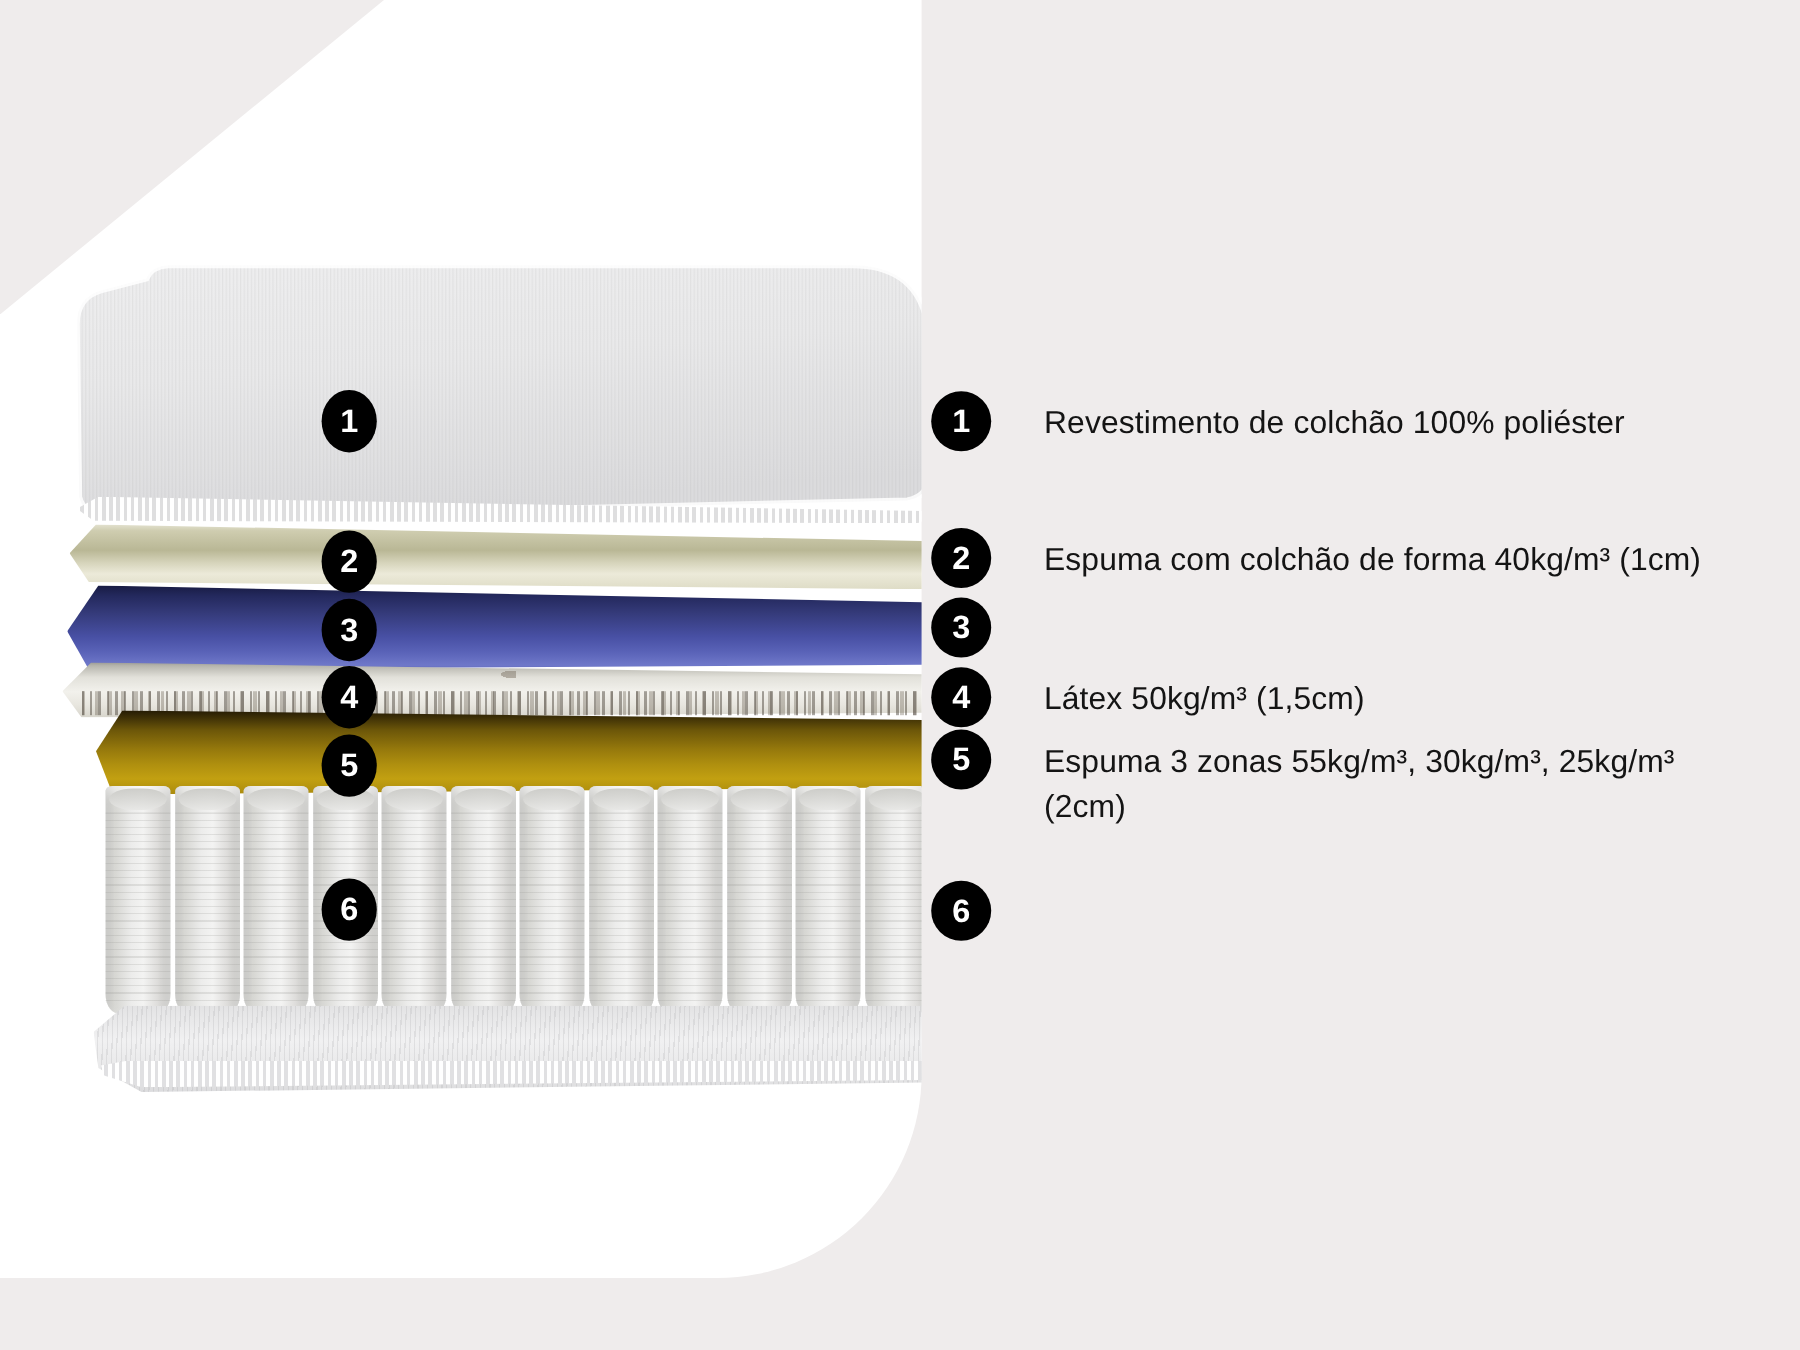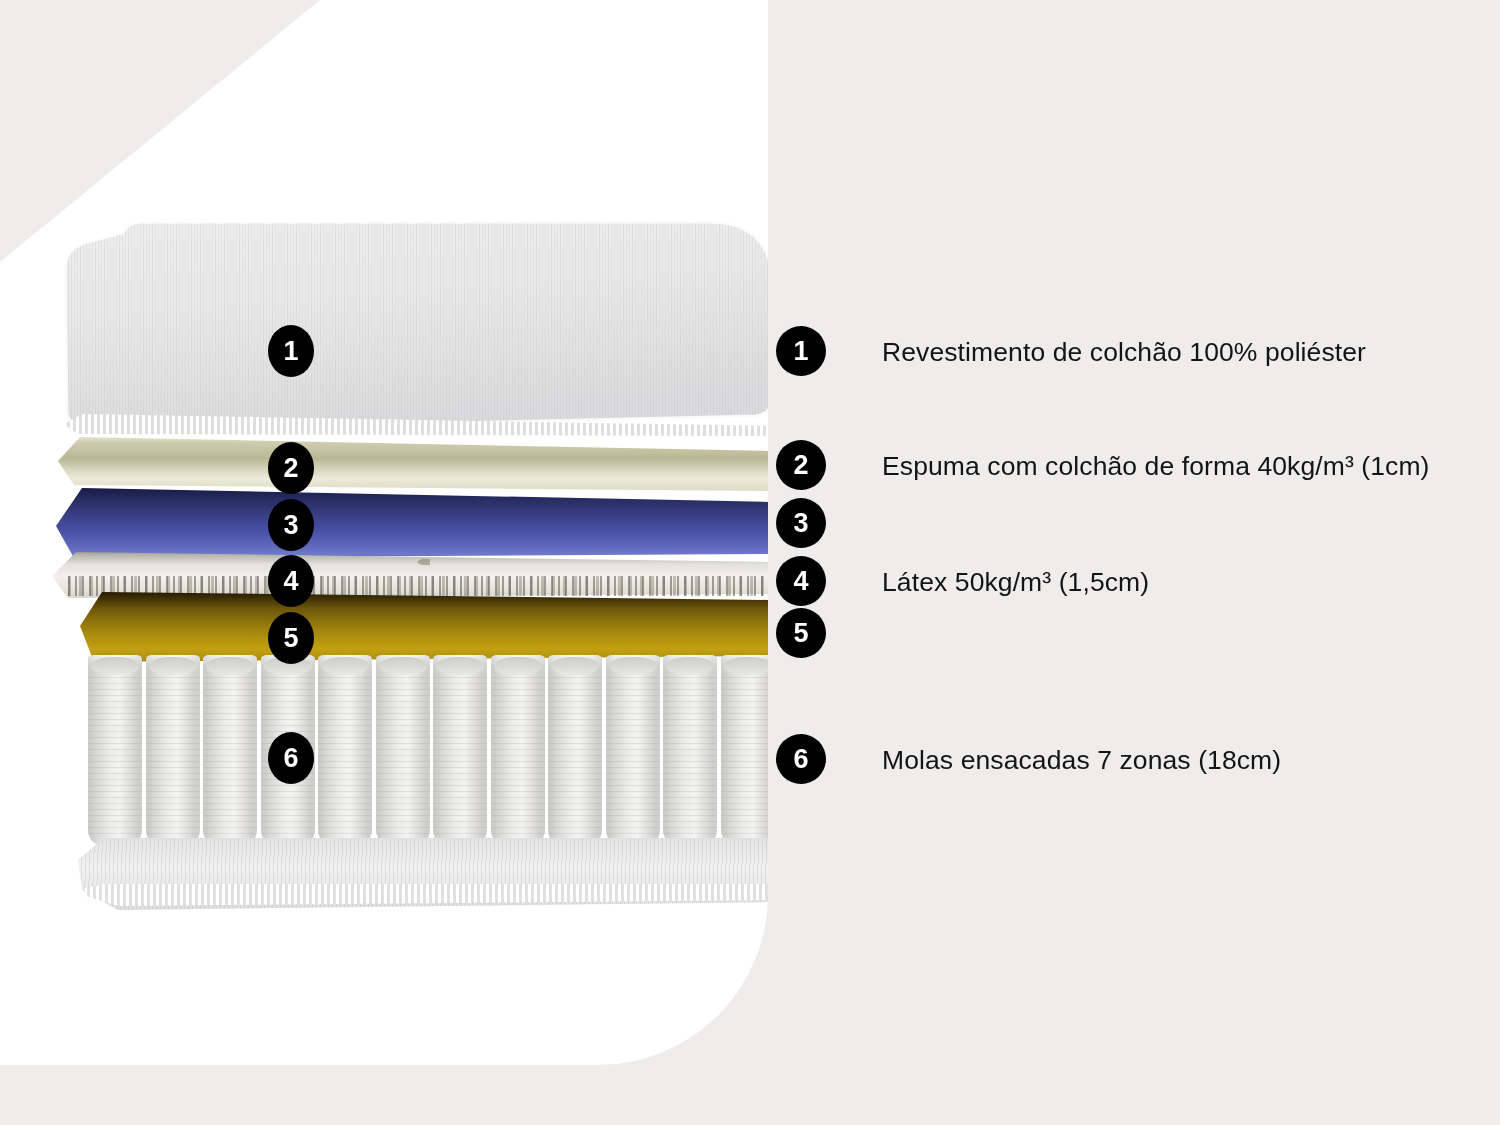--- a/index.html
+++ b/index.html
@@ -167,21 +167,21 @@
   }
   .legend-row{position:absolute;left:0;display:flex;align-items:flex-start;}
   .legend-badge{
     flex:0 0 auto;
     width:50px;height:50px;border-radius:50%;
     background:#000;color:#fff;
     display:flex;align-items:center;justify-content:center;
     font-size:27px;font-weight:700;line-height:1;
   }
   .legend-text{
-    margin-left:56px;
+    margin-left:44px;
     color:#141414;
     font-size:26.5px;
     line-height:1.42;
     max-width:560px;
     letter-spacing:.1px;
     padding-top:8px;
   }
 </style>
 </head>
 <body>
@@ -272,18 +272,18 @@
     </div>
     <div class="legend-row" style="top: 498px;">
       <div class="legend-badge">3</div>
     </div>
     <div class="legend-row" style="top: 556px;">
       <div class="legend-badge">4</div>
       <div class="legend-text">Látex 50kg/m³ (1,5cm)</div>
     </div>
     <div class="legend-row" style="top: 608px;">
       <div class="legend-badge">5</div>
+      <div class="legend-text">Espuma 3 zonas 55kg/m³, 30kg/m³, 25kg/m³ (2cm)</div>
     </div>
     <div class="legend-row" style="top: 734px;">
       <div class="legend-badge">6</div>
-      <div class="legend-text">Molas ensacadas 7 zonas (18cm)</div>
     </div>
   </div>
 
 </body></html>

